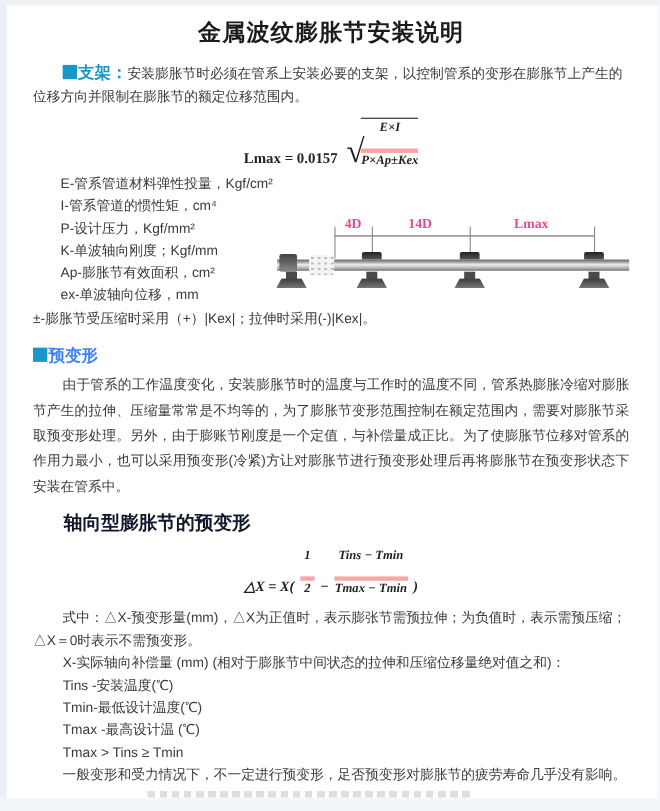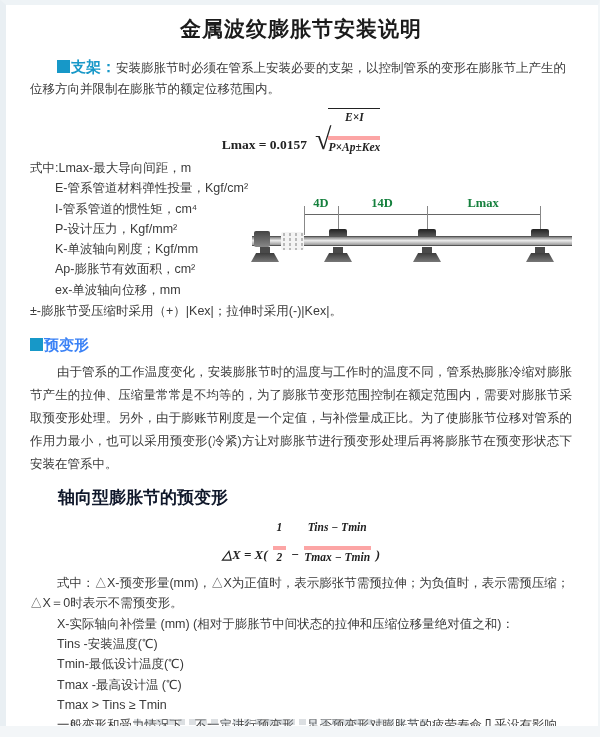--- a/index.html
+++ b/index.html
@@ -40,21 +40,21 @@
   .formula1 { margin:9px 0 2px 0; font-size:13.5px; }
   .formula1 .lhs { margin-right:8px; }
   .sqrt-glyph { font-size:30px; font-weight:normal; line-height:28px; margin-right:-3px; }
   .radicand { border-top:1.5px solid #222; padding-top:2px; }
   .formula2 { margin:12px 0 10px 0; font-size:13px; }
   .formula2 .mid { margin:0 5px; }
 
   
   .diagram { position:absolute; left:246px; top:191px; width:334px; height:80px; }
   .dim-label { position:absolute; top:0; font-family:"Liberation Serif", serif;
-    font-weight:bold; font-size:12.5px; color:#15803d; transform:translateX(-50%); }
+    font-weight:bold; font-size:12.5px; color:#ec4899; transform:translateX(-50%); }
   .dim-line { position:absolute; top:18px; left:52px; width:236px; height:1px; background:#666; }
   .tick { position:absolute; top:10px; width:1px; height:29px; background:#888; }
   .pipe { position:absolute; top:40px; left:0; width:320px; height:10px;
     background:linear-gradient(#7d7d7d 0%, #ececec 45%, #9a9a9a 100%);
     border-top:1px solid #555; border-bottom:1px solid #555; }
   .bellows { position:absolute; top:36px; left:29px; width:23px; height:18px;
     background-color:#f4f4f4;
     background-image:radial-gradient(circle 2px at 50% 50%, #b9b9b9 60%, transparent 61%);
     background-size:6px 5px; border-radius:2px; }
   .support { position:absolute; width:30px; height:30px; top:32px; }
@@ -88,21 +88,20 @@
       <span class="sqrt-glyph">√</span>
       <span class="radicand">
         <span class="frac">
           <span class="num var">E×I</span>
           <span class="den var">P×Ap±Kex</span>
         </span>
       </span>
     </div>
 
     <div class="defs">
-      <div>式中:Lmax-最大导向间距，m</div>
       <div class="di">E-管系管道材料弹性投量，Kgf/cm²</div>
       <div class="di">I-管系管道的惯性矩，cm⁴</div>
       <div class="di">P-设计压力，Kgf/mm²</div>
       <div class="di">K-单波轴向刚度；Kgf/mm</div>
       <div class="di">Ap-膨胀节有效面积，cm²</div>
       <div class="di">ex-单波轴向位移，mm</div>
     </div>
 
     <p class="plusminus">±-膨胀节受压缩时采用（+）|Kex|；拉伸时采用(-)|Kex|。</p>
 

